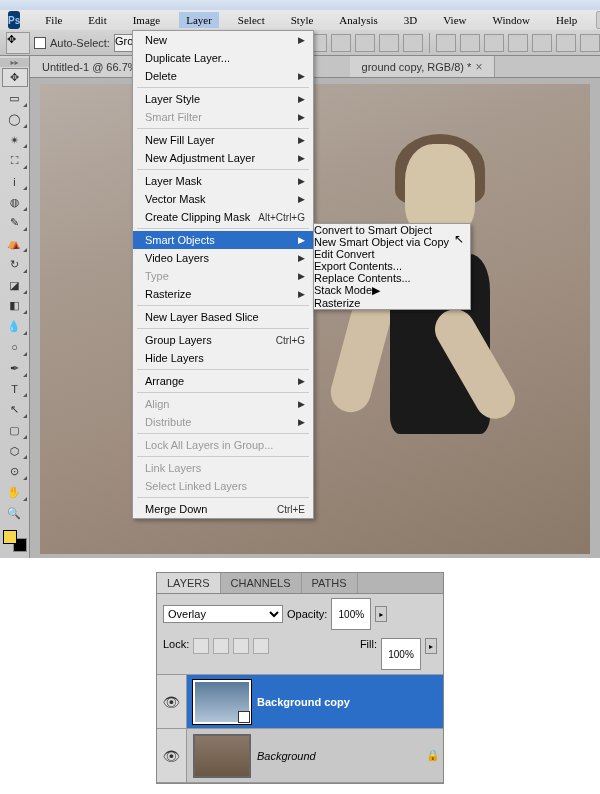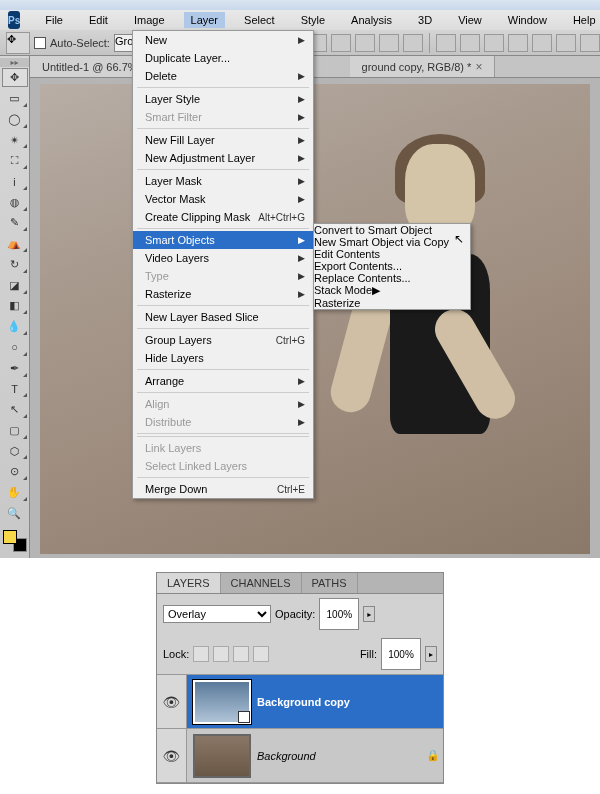--- a/index.html
+++ b/index.html
@@ -1,21 +1,21 @@
 <!DOCTYPE html>
 <html><head>
 <meta charset="utf-8">
 <style>
 * { margin: 0; padding: 0; box-sizing: border-box; font-family: Tahoma, sans-serif; font-size: 11px; }
 body { background: #fff; width: 600px; }
 .top-screenshot { width: 600px; height: 558px; position: relative; overflow: hidden; }
 .titlebar { height: 10px; background: linear-gradient(#dae5f1, #c8d8ec); }
 .menubar { height: 20px; background: linear-gradient(#e9e9e9, #dcdcdc); display: flex; align-items: center; padding-left: 8px; gap: 12px; }
 .menubar .ps-icon { width: 18px; height: 18px; background: #0a3a6e; border-radius: 3px; margin-right: 6px; display: flex; align-items: center; justify-content: center; color: #9dc8f0; font-weight: bold; font-size: 10px; }
-.menubar .menu-item { padding: 2px 7px; color: #000; cursor: pointer; }
+.menubar .menu-item { padding: 2px 7px; color: #000; cursor: pointer; font-family: Liberation Serif, serif; }
 .menubar .menu-item.active { background: #afc8e8; }
 .menubar .right-controls { margin-left: auto; display: flex; align-items: center; gap: 4px; padding-right: 8px; }
 .menubar .icon-btn { width: 22px; height: 18px; background: #d0d0d0; border: 1px solid #aaa; border-radius: 2px; }
 .optionsbar { height: 26px; background: linear-gradient(#d4d4d4, #c4c4c4); border-bottom: 1px solid #888; display: flex; align-items: center; padding-left: 6px; gap: 4px; }
 .optionsbar .tool-icon { width: 24px; height: 22px; border: 1px solid #999; background: #d8d8d8; }
 .optionsbar .checkbox { width: 12px; height: 12px; border: 1px solid #555; background: #fff; }
 .optionsbar label { color: #333; }
 .optionsbar .dropdown { width: 38px; height: 18px; border: 1px solid #888; background: #f0f0f0; }
 .optionsbar .mini-icon { width: 20px; height: 18px; background: #ccc; border: 1px solid #999; }
 .optionsbar .divider { width: 1px; height: 20px; background: #999; margin: 0 2px; }
@@ -49,24 +49,24 @@
 .dropdown-menu .shortcut { color: #333; font-size: 10px; }
 .dropdown-menu .mi.disabled .shortcut { color: #999; }
 .submenu { position: absolute; left: 313px; top: 223px; width: 158px; background: #f0f0f0; border: 1px solid #999; box-shadow: 2px 2px 4px rgba(0,0,0,0.3); z-index: 11; }
 .submenu .cursor { position: absolute; right: 6px; top: 8px; font-size: 12px; color: #000; }
 .bottom-section { margin-top: 14px; display: flex; justify-content: center; }
 .layers-panel { width: 288px; background: #c8c8c8; border: 1px solid #888; }
 .layers-panel .tabs { display: flex; background: #b4b4b4; border-bottom: 1px solid #888; }
 .layers-panel .tab { padding: 4px 10px; color: #333; border-right: 1px solid #999; }
 .layers-panel .tab.active { background: #d8d8d8; }
 .layers-panel .controls-row { display: flex; align-items: center; padding: 4px 6px; gap: 4px; background: #d2d2d2; }
-.layers-panel select { width: 108px; height: 18px; font-size: 11px; border: 1px solid #888; background: #fff; }
+.layers-panel select { width: 120px; height: 18px; font-size: 11px; border: 1px solid #888; background: #fff; }
 .layers-panel .pct-input { width: 40px; height: 32px; border: 1px solid #888; background: #fff; text-align: center; font-size: 10px; display: inline-flex; align-items: center; justify-content: center; }
 .layers-panel .slider-btn { width: 12px; height: 16px; background: #d0d0d0; border: 1px solid #888; display: inline-flex; align-items: center; justify-content: center; font-size: 8px; }
-.layers-panel .lock-row { display: flex; align-items: center; padding: 4px 6px; gap: 4px; background: #d2d2d2; border-bottom: 1px solid #999; }
+.layers-panel .lock-row { display: flex; align-items: flex-start; padding: 4px 6px; gap: 4px; background: #d2d2d2; border-bottom: 1px solid #999; }
 .layers-panel .lock-icon { width: 16px; height: 16px; border: 1px solid #aaa; background: #e0e0e0; }
 .layers-panel .layer-row { display: flex; align-items: center; height: 54px; border-bottom: 1px solid #999; }
 .layers-panel .layer-row.selected { background: #2a6ec8; color: #fff; }
 .layers-panel .eye-col { width: 30px; height: 100%; background: #d8d8d8; display: flex; align-items: center; justify-content: center; border-right: 1px solid #999; }
 .layers-panel .layer-row.selected .eye-col { background: #d8d8d8; }
 .layers-panel .eye { font-size: 14px; color: #333; }
 .layers-panel .thumb { width: 58px; height: 44px; margin: 0 6px; border: 2px solid #666; background: #aaa; position: relative; }
 .layers-panel .thumb.sel { border: 2px solid #fff; outline: 1px solid #000; }
 .layers-panel .thumb .smart-badge { position: absolute; bottom: -1px; right: -1px; width: 12px; height: 12px; background: #fff; border: 1px solid #333; }
 .layers-panel .layer-name { flex: 1; font-weight: bold; }
@@ -259,38 +259,41 @@
       <div class="sep"></div>
       <div class="mi disabled">
         <span>Align</span>
         <span class="arrow">▶</span>
       </div>
       <div class="mi disabled">
         <span>Distribute</span>
         <span class="arrow">▶</span>
       </div>
       <div class="sep"></div>
+      <div class="mi disabled">
+        <span>Lock All Layers in Group...</span>
+      </div>
       <div class="sep"></div>
       <div class="mi disabled">
         <span>Link Layers</span>
       </div>
       <div class="mi disabled">
         <span>Select Linked Layers</span>
       </div>
       <div class="sep"></div>
       <div class="mi">
         <span>Merge Down</span>
         <span class="shortcut">Ctrl+E</span>
       </div>
     </div>
   <div class="submenu" id="smart-submenu">
       <div class="mi highlighted"><span>Convert to Smart Object</span><span class="cursor">↖</span></div>
       <div class="mi disabled"><span>New Smart Object via Copy</span></div>
       <div class="sep"></div>
-      <div class="mi disabled"><span>Edit Contents</span></div>
+      <div class="mi disabled"><span>Edit Convert</span></div>
       <div class="sep"></div>
       <div class="mi disabled"><span>Export Contents...</span></div>
       <div class="mi disabled"><span>Replace Contents...</span></div>
       <div class="sep"></div>
       <div class="mi disabled"><span>Stack Mode</span><span class="arrow">▶</span></div>
       <div class="sep"></div>
       <div class="mi disabled"><span>Rasterize</span></div>
     </div>
 </div>
 

